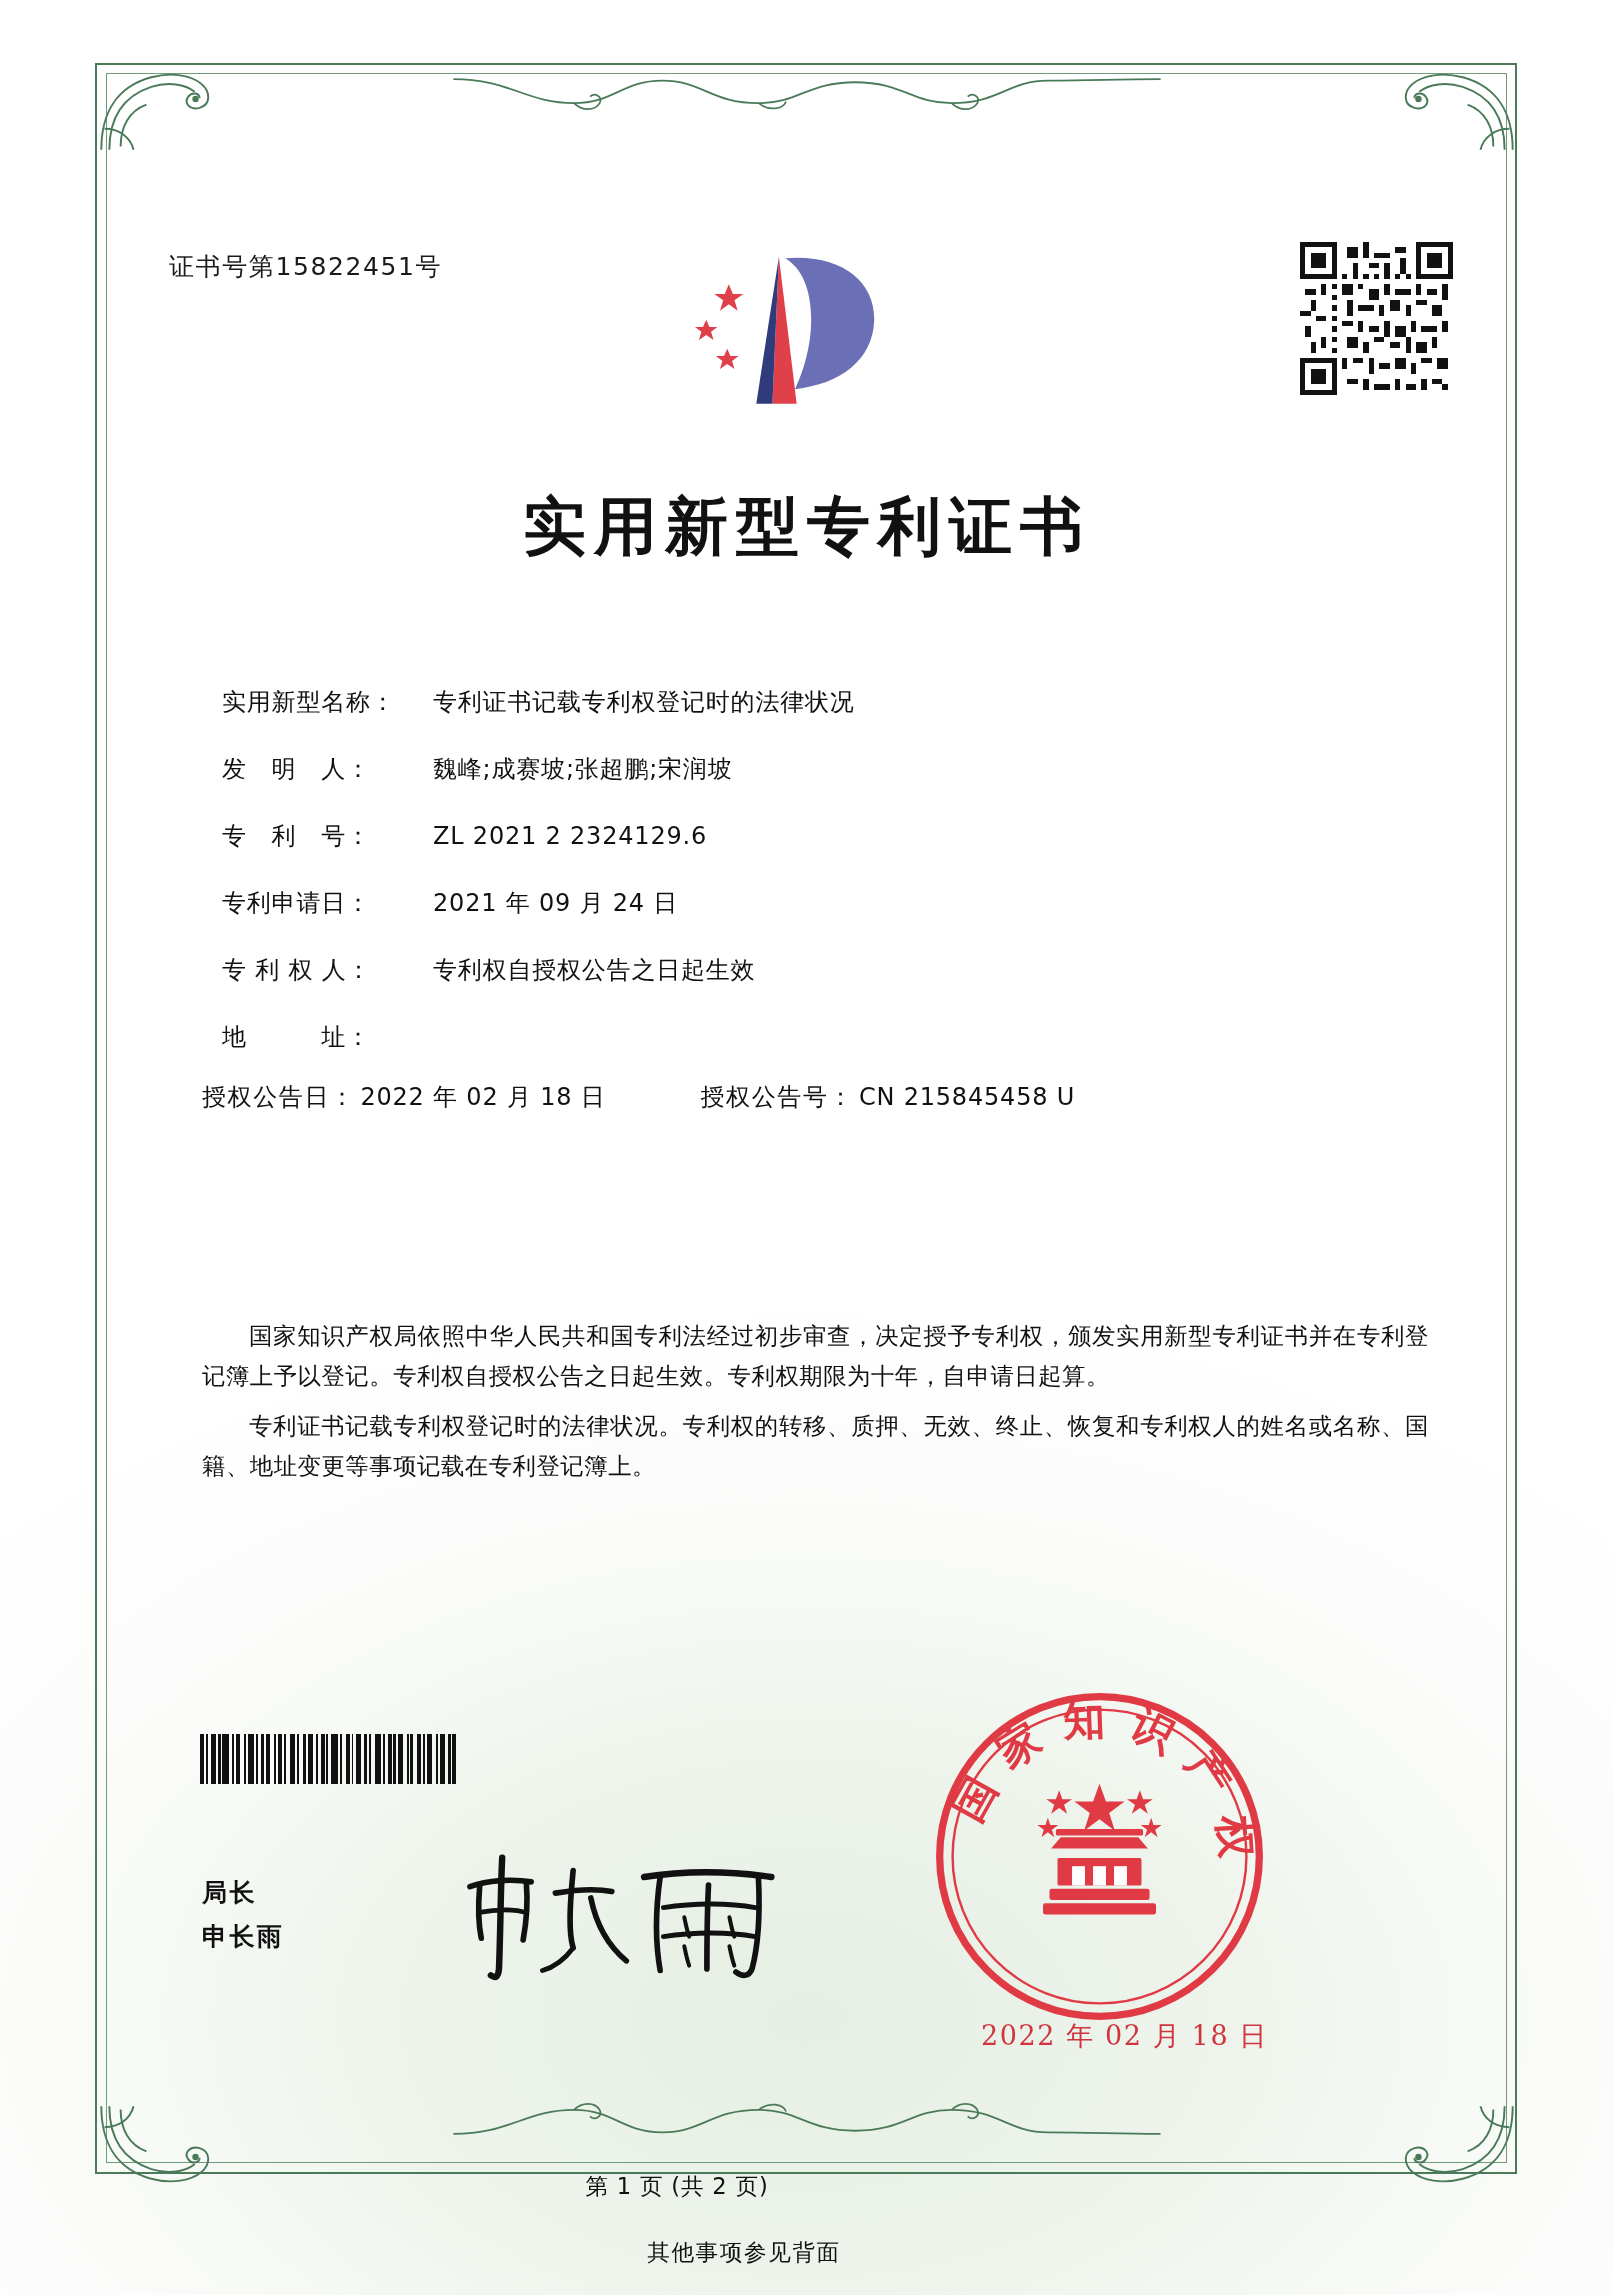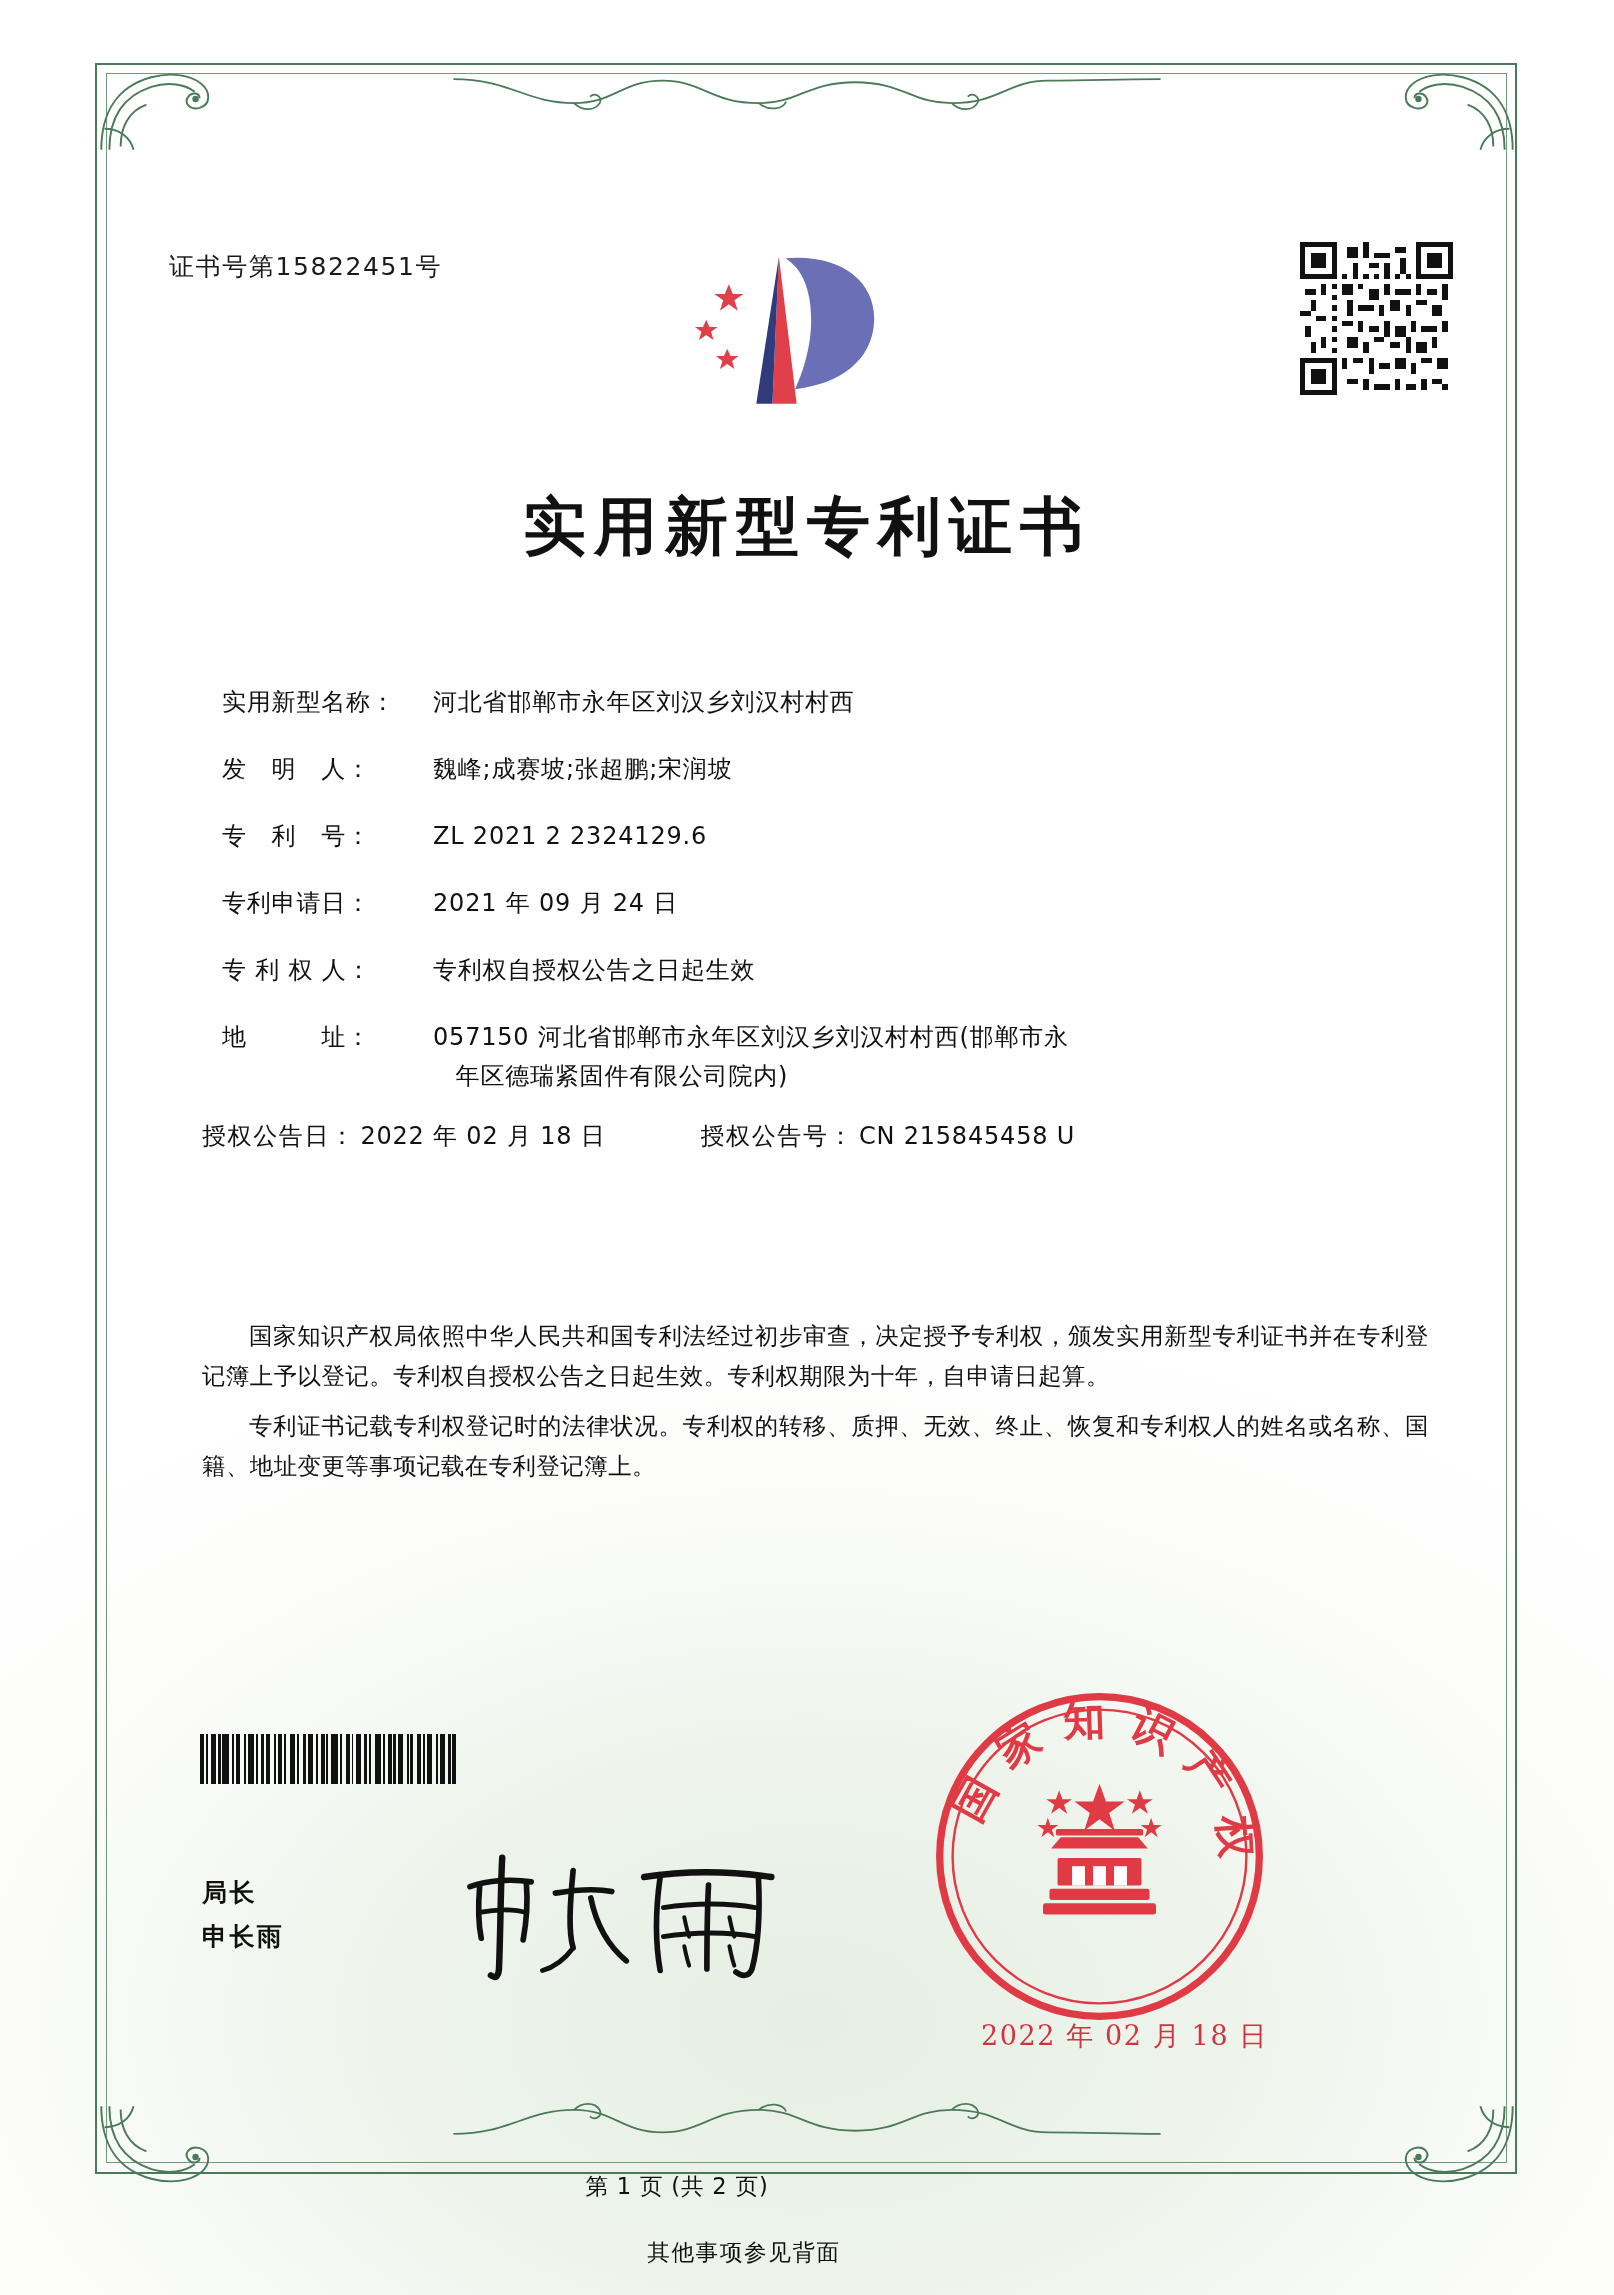--- a/index.html
+++ b/index.html
@@ -441,21 +441,21 @@
       </g>
     </svg>
   </div>
 
   <div class="title">实用新型专利证书</div>
 
   <div class="fields">
 
     <div class="field-row">
       <span class="field-label"><span>实用新型名称</span><span>：</span></span>
-      <span class="field-value">河北省邯郸市永年区刘汉乡刘汉村村西</span>
+      <span class="field-value">专利证书记载专利权登记时的法律状况</span>
     </div>
 
     <div class="field-row">
       <span class="field-label"><span>发　明　人</span><span>：</span></span>
       <span class="field-value">魏峰;成赛坡;张超鹏;宋润坡</span>
     </div>
 
     <div class="field-row">
       <span class="field-label"><span>专　利　号</span><span>：</span></span>
       <span class="field-value">ZL 2021 2 2324129.6</span>
@@ -466,24 +466,20 @@
       <span class="field-value">2021 年 09 月 24 日</span>
     </div>
 
     <div class="field-row">
       <span class="field-label"><span>专 利 权 人</span><span>：</span></span>
       <span class="field-value">专利权自授权公告之日起生效</span>
     </div>
 
     <div class="field-row address">
       <span class="field-label"><span>地　　　址</span><span>：</span></span>
-      <span class="field-value">
-        <span>057150 河北省邯郸市永年区刘汉乡刘汉村村西(邯郸市永</span>
-        <span class="line2">年区德瑞紧固件有限公司院内)</span>
-      </span>
     </div>
 
     <div class="grant-row">
       <span class="g-label"><span>授权公告日</span><span>：</span></span>
       <span class="g-val">2022 年 02 月 18 日</span>
       <span class="g-gap"></span>
       <span class="g-label"><span>授权公告号</span><span>：</span></span>
       <span class="g-val">CN 215845458 U</span>
     </div>
 

